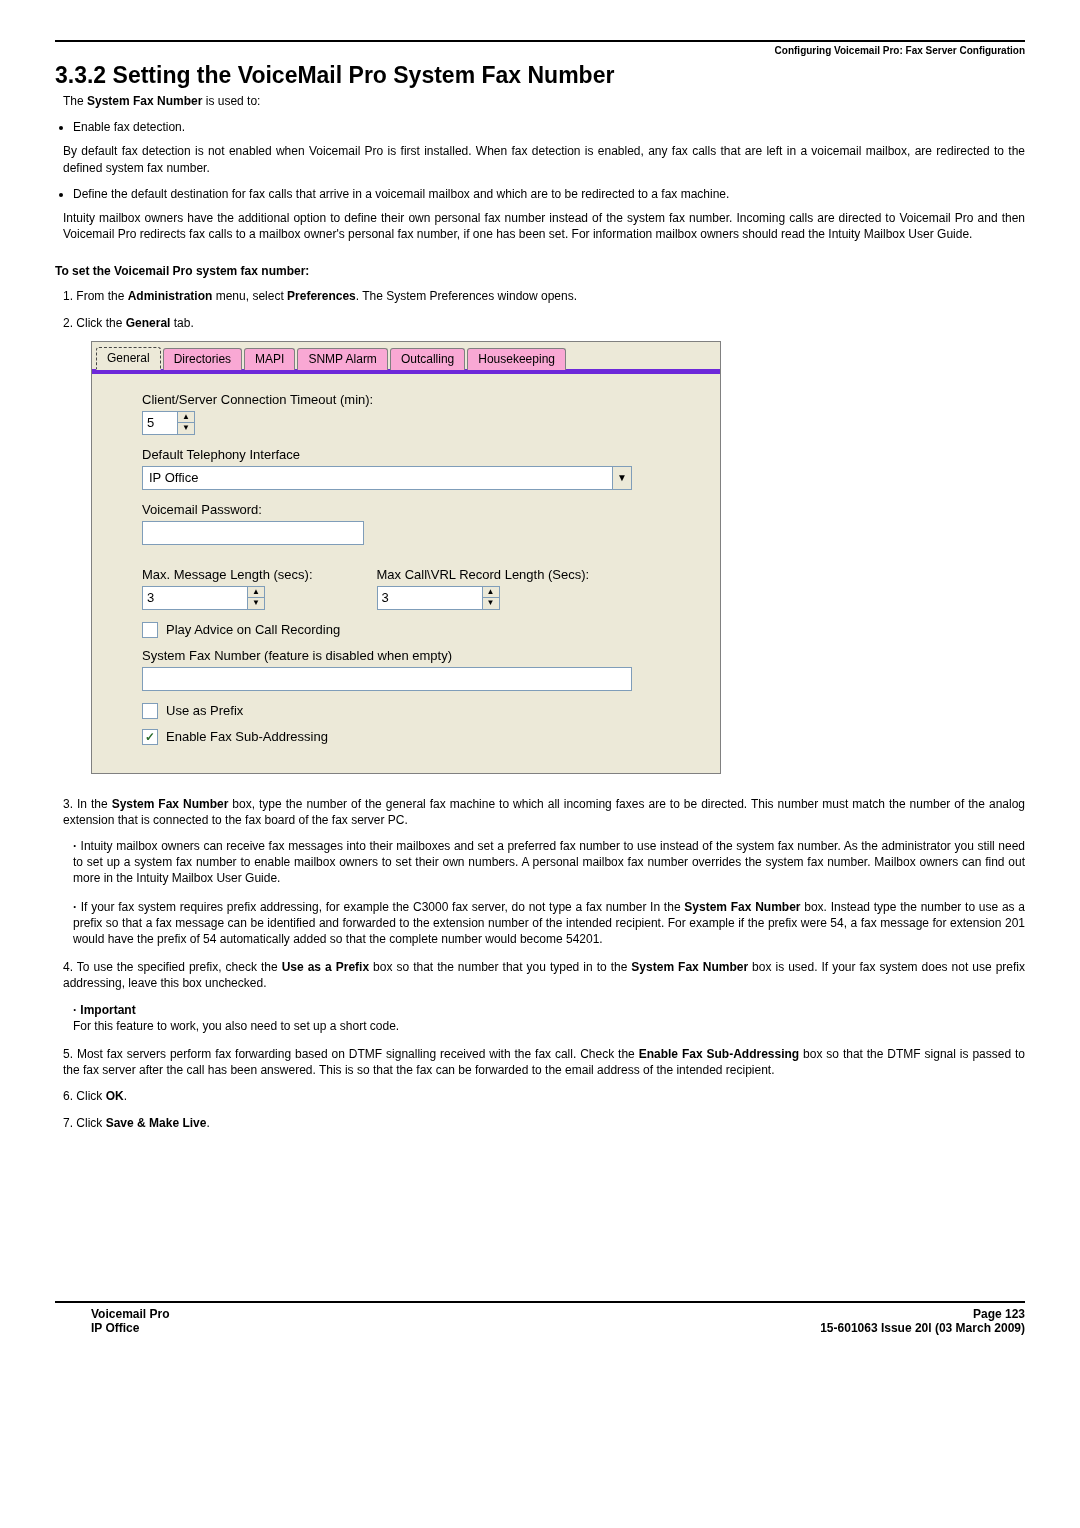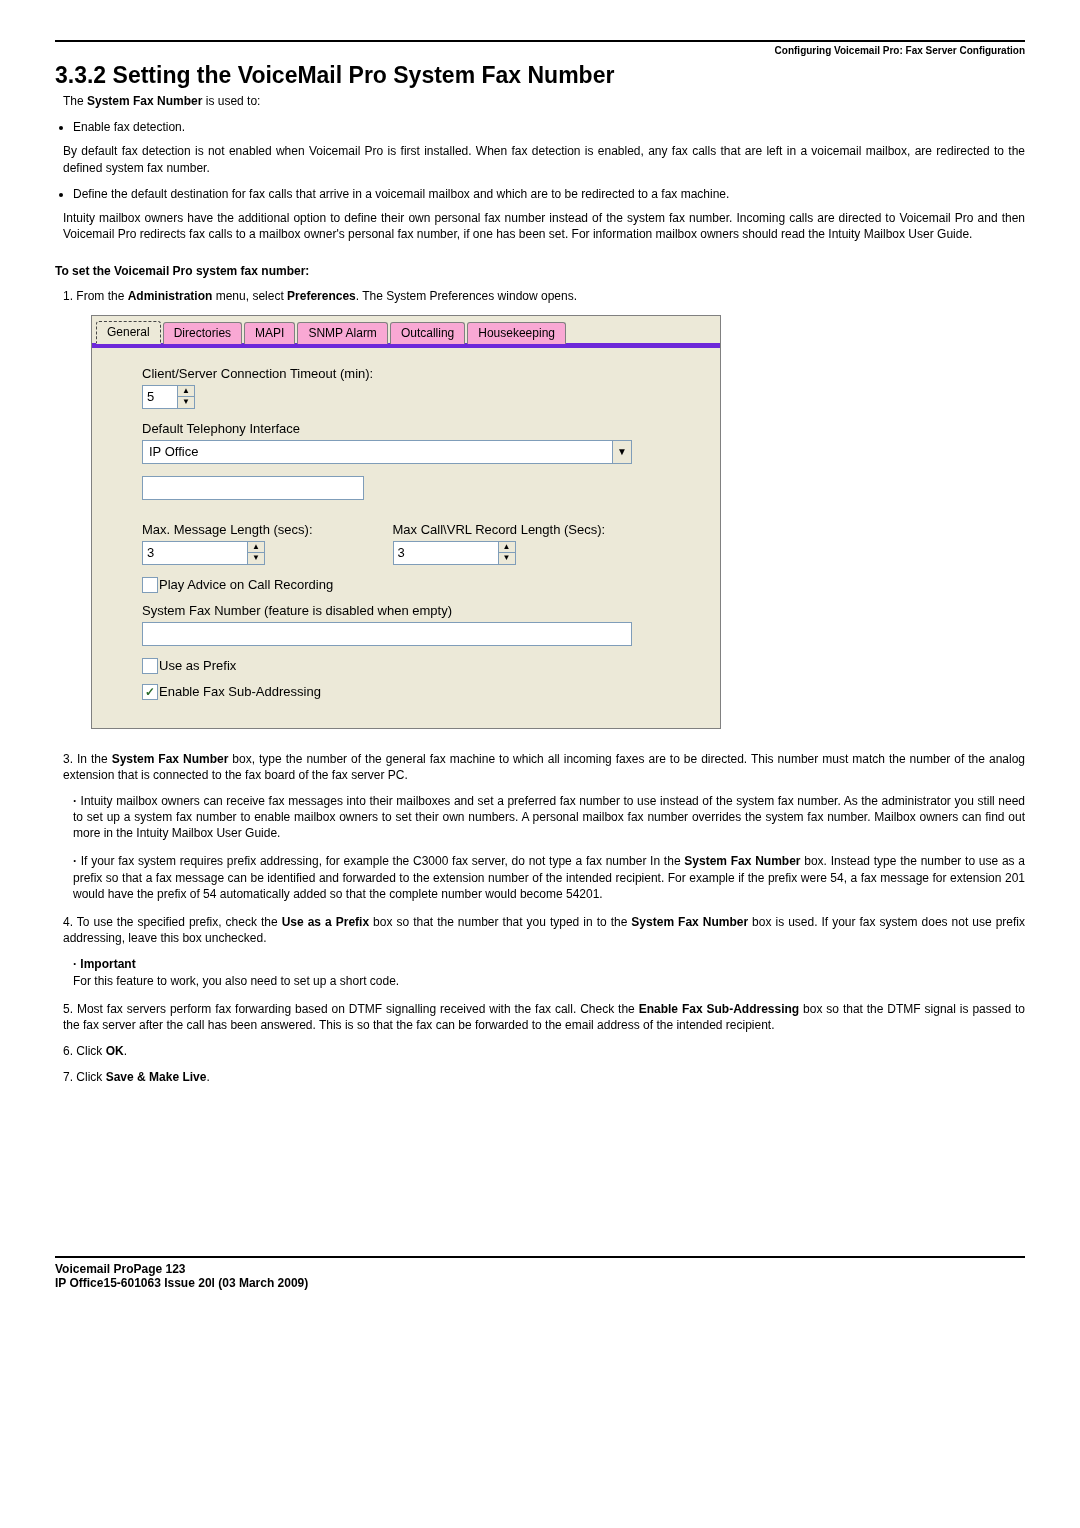--- a/index.html
+++ b/index.html
@@ -129,35 +129,35 @@
     border-left: 1px solid #7f9db9;
     display:flex; align-items:center; justify-content:center;
     font-size: 10px;
   }
   .text-input {
     border: 1px solid #7f9db9;
     background: #fff;
     height: 22px;
     width: 488px;
   }
-  .checkbox-row { display:flex; align-items:center; gap:1px; margin: 10px 0; }
+  .checkbox-row { display:flex; align-items:center; gap:8px; margin: 10px 0; }
   .checkbox {
     width: 14px; height: 14px;
     border: 1px solid #7f9db9;
     background: #fff;
     display:flex; align-items:center; justify-content:center;
     font-size: 11px; font-weight: bold;
   }
   .checkbox.checked::after { content: "✓"; color: #2a6b2a; font-size: 12px; line-height: 1; }
-  .two-col { display:flex; gap: 80px; }
+  .two-col { display:flex; gap: 64px; }
 
   
   .footer-area { padding: 0 55px 30px 55px; margin-top: 140px; }
   .footer-line { border-top: 2px solid #000; margin-bottom: 4px; }
-  .footer-row { display:flex; justify-content: flex-start; font-weight: bold; }
+  .footer-row { display:flex; justify-content: space-between; font-weight: bold; margin-left: 36px; }
 </style>
 </head>
 <body>
 
 <div class="page-wrap">
   <div class="header-line"></div>
   <div class="header-right">Configuring Voicemail Pro: Fax Server Configuration</div>
 
   <h1 class="section-heading">3.3.2 Setting the VoiceMail Pro System Fax Number</h1>
 
@@ -168,20 +168,21 @@
   </ul>
   <p style="text-align:justify;">By default fax detection is not enabled when Voicemail Pro is first installed. When fax detection is enabled, any fax calls that are left in a voicemail mailbox, are redirected to the defined system fax number.</p>
   <ul class="disc">
     <li>Define the default destination for fax calls that arrive in a voicemail mailbox and which are to be redirected to a fax machine.</li>
   </ul>
   <p style="text-align:justify;">Intuity mailbox owners have the additional option to define their own personal fax number instead of the system fax number. Incoming calls are directed to Voicemail Pro and then Voicemail Pro redirects fax calls to a mailbox owner's personal fax number, if one has been set. For information mailbox owners should read the Intuity Mailbox User Guide.</p>
 
   <div class="subheading">To set the Voicemail Pro system fax number:</div>
 
   <p>1. From the <span class="bold">Administration</span> menu, select <span class="bold">Preferences</span>. The System Preferences window opens.</p>
+  <p>2. Click the <span class="bold">General</span> tab.</p>
 
   <div class="indent-block">
     <div class="dialog">
       <div class="tab-strip">
         <div class="tab active">General</div>
         <div class="tab">Directories</div>
         <div class="tab">MAPI</div>
         <div class="tab">SNMP Alarm</div>
         <div class="tab">Outcalling</div>
         <div class="tab">Housekeeping</div>
@@ -200,20 +201,21 @@
 
         <div class="field-row">
           <div class="field-label">Default Telephony Interface</div>
           <div class="combo">
             <div class="val">IP Office</div>
             <div class="drop">▼</div>
           </div>
         </div>
 
         <div class="field-row">
+          <div class="field-label">Voicemail Password:</div>
           <div class="text-input" style="width:220px;"></div>
         </div>
 
         <div class="field-row two-col" style="margin-top:18px;">
           <div>
             <div class="field-label">Max. Message Length (secs):</div>
             <div class="spin-input spin-wide">
               <div class="val">3</div>
               <div class="arrows">
                 <div class="arrow up">▲</div>

